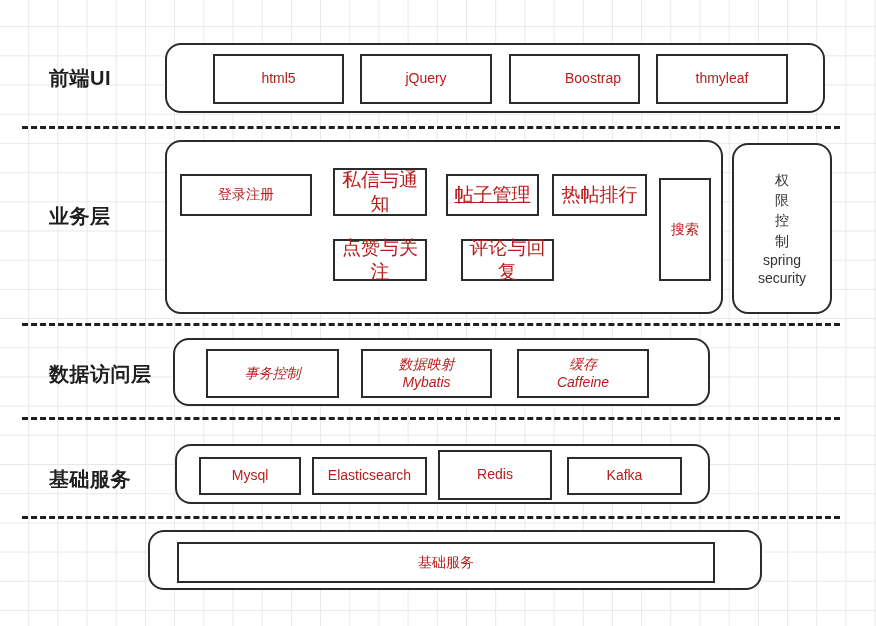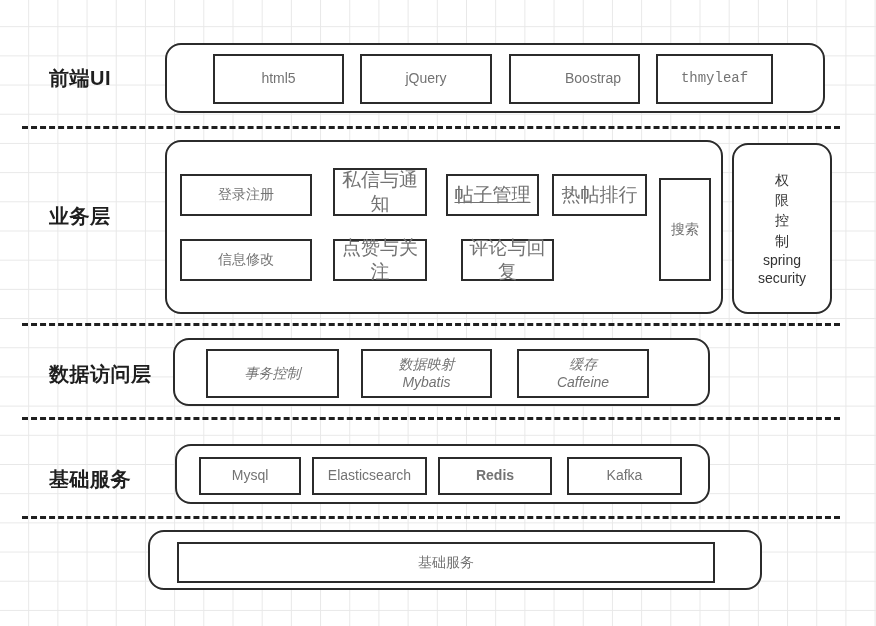--- a/index.html
+++ b/index.html
@@ -40,21 +40,21 @@
   .node{
     position:absolute;
     border:2.2px solid #2b2b2b;
     background:#ffffff;
     box-sizing:border-box;
     display:flex;
     align-items:center;
     justify-content:center;
     text-align:center;
     font-size:14px;
-    color:#737373;
+    color:#b91c1c;
     line-height:1.25;
     white-space:pre-line;
   }
   .node.small{font-size:19px;}
   
   .node.vert{font-size:14px;}
   
   .divider{
     position:absolute;
     height:0;
@@ -84,35 +84,34 @@
 <body>
 
 <div id="canvas">
 
   <div class="layer-label" style="left:49px;top:65px;">前端UI</div>
 
   <div class="group" style="left:165px;top:43px;width:660px;height:70px;">
     <div class="node" style="left:46px;top:9px;width:131px;height:50px;">html5</div>
     <div class="node" style="left:193px;top:9px;width:132px;height:50px;">jQuery</div>
     <div class="node" style="left:342px;top:9px;width:131px;height:50px;padding-left:37px;">Boostrap</div>
-    <div class="node" style="left:489px;top:9px;width:117px;height:50px;font-family:Liberation Mono, monospace;">thmyleaf</div>
+    <div class="node" style="left:489px;top:9px;width:132px;height:50px;">thmyleaf</div>
   </div>
 
   <div class="divider" style="left:22px;top:126px;width:818px;"></div>
 
   <div class="layer-label" style="left:49px;top:203px;">业务层</div>
 
   <div class="group" style="left:165px;top:140px;width:558px;height:174px;padding-left:6px;">
 
     <div class="node" style="left:13px;top:32px;width:132px;height:42px;">登录注册</div>
     <div class="node small" style="left:166px;top:26px;width:94px;height:48px;">私信与通知</div>
     <div class="node small" style="left:279px;top:32px;width:93px;height:42px;text-decoration:underline;">帖子管理</div>
     <div class="node small" style="left:385px;top:32px;width:95px;height:42px;">热帖排行</div>
 
-    <div class="node" style="left:13px;top:97px;width:132px;height:42px;">信息修改</div>
     <div class="node small" style="left:166px;top:97px;width:94px;height:42px;">点赞与关注</div>
     <div class="node small" style="left:294px;top:97px;width:93px;height:42px;">评论与回复</div>
 
     <div class="node vert" style="left:492px;top:36px;width:52px;height:103px;">搜索</div>
   </div>
 
   <div class="sidepanel" style="left:732px;top:143px;width:100px;height:171px;">
     <div class="cjk-stack">
       <span>权</span>
       <span>限</span>
@@ -135,21 +134,21 @@
 Caffeine</div>
   </div>
 
   <div class="divider" style="left:22px;top:417px;width:818px;"></div>
 
   <div class="layer-label" style="left:49px;top:466px;">基础服务</div>
 
   <div class="group" style="left:175px;top:444px;width:535px;height:60px;">
     <div class="node" style="left:22px;top:11px;width:102px;height:38px;">Mysql</div>
     <div class="node" style="left:135px;top:11px;width:115px;height:38px;">Elasticsearch</div>
-    <div class="node" style="left:261px;top:11px;width:114px;height:38px;font-weight:bold;">Redis</div>
+    <div class="node" style="left:261px;top:4px;width:114px;height:50px;">Redis</div>
     <div class="node" style="left:390px;top:11px;width:115px;height:38px;">Kafka</div>
   </div>
 
   <div class="divider" style="left:22px;top:516px;width:818px;"></div>
 
   <div class="group" style="left:148px;top:530px;width:614px;height:60px;">
     <div class="node" style="left:27px;top:10px;width:538px;height:41px;">基础服务</div>
   </div>
 
 </div>

